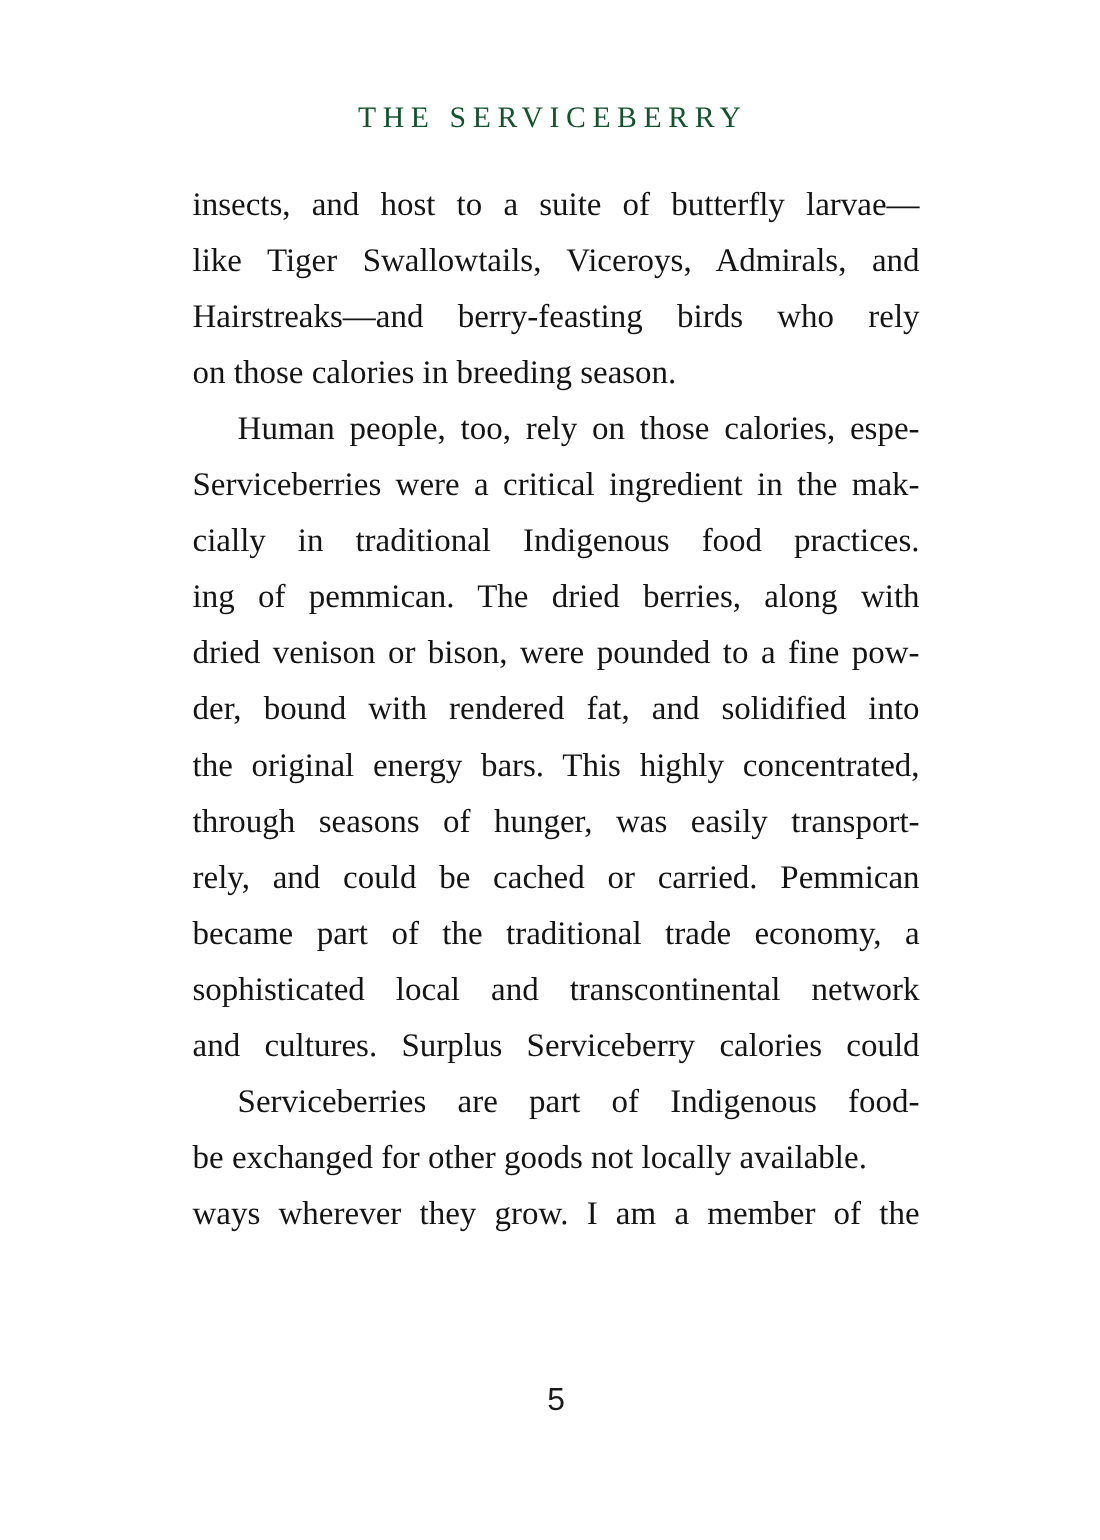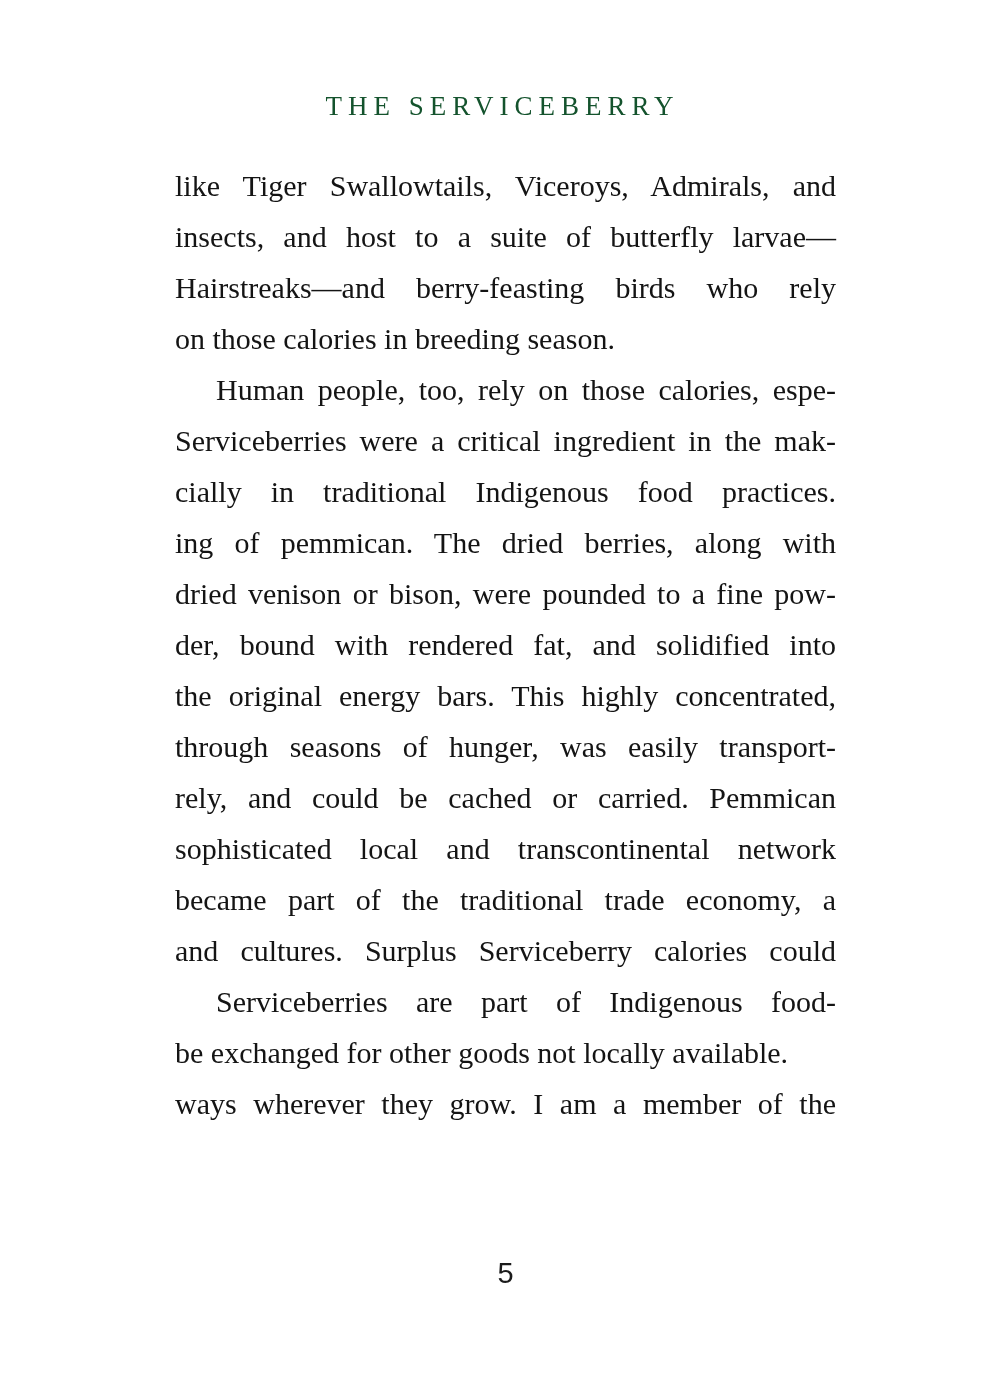--- a/index.html
+++ b/index.html
@@ -58,34 +58,34 @@
     font-size: 29px;
     color: #1b1b1b;
   }
 </style>
 </head>
 <body>
 
 <div class="running-header">THE SERVICEBERRY</div>
 
 <main class="text-block" id="text-block">
+    <div class="text-line">insects, and host to a suite of butterfly larvae—</div>
     <div class="text-line">like Tiger Swallowtails, Viceroys, Admirals, and</div>
-    <div class="text-line">insects, and host to a suite of butterfly larvae—</div>
     <div class="text-line">Hairstreaks—and berry-feasting birds who rely</div>
     <div class="text-line para-end">on those calories in breeding season.</div>
     <div class="text-line indent">Human people, too, rely on those calories, espe-</div>
     <div class="text-line">Serviceberries were a critical ingredient in the mak-</div>
     <div class="text-line">cially in traditional Indigenous food practices.</div>
     <div class="text-line">ing of pemmican. The dried berries, along with</div>
     <div class="text-line">dried venison or bison, were pounded to a fine pow-</div>
     <div class="text-line">der, bound with rendered fat, and solidified into</div>
     <div class="text-line">the original energy bars. This highly concentrated,</div>
     <div class="text-line">through seasons of hunger, was easily transport-</div>
     <div class="text-line">rely, and could be cached or carried. Pemmican</div>
+    <div class="text-line">became part of the traditional trade economy, a</div>
     <div class="text-line">sophisticated local and transcontinental network</div>
-    <div class="text-line">became part of the traditional trade economy, a</div>
     <div class="text-line">and cultures. Surplus Serviceberry calories could</div>
     <div class="text-line indent">Serviceberries are part of Indigenous food-</div>
     <div class="text-line para-end">be exchanged for other goods not locally available.</div>
     <div class="text-line">ways wherever they grow. I am a member of the</div>
   </main>
 
 <div class="folio">5</div>
 
 </body></html>

